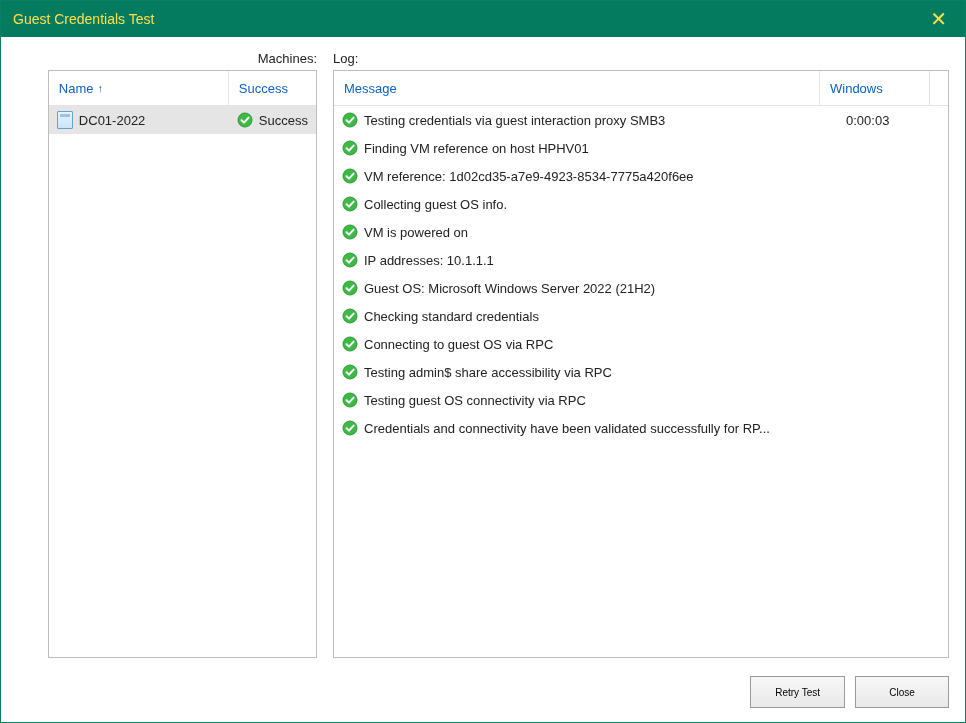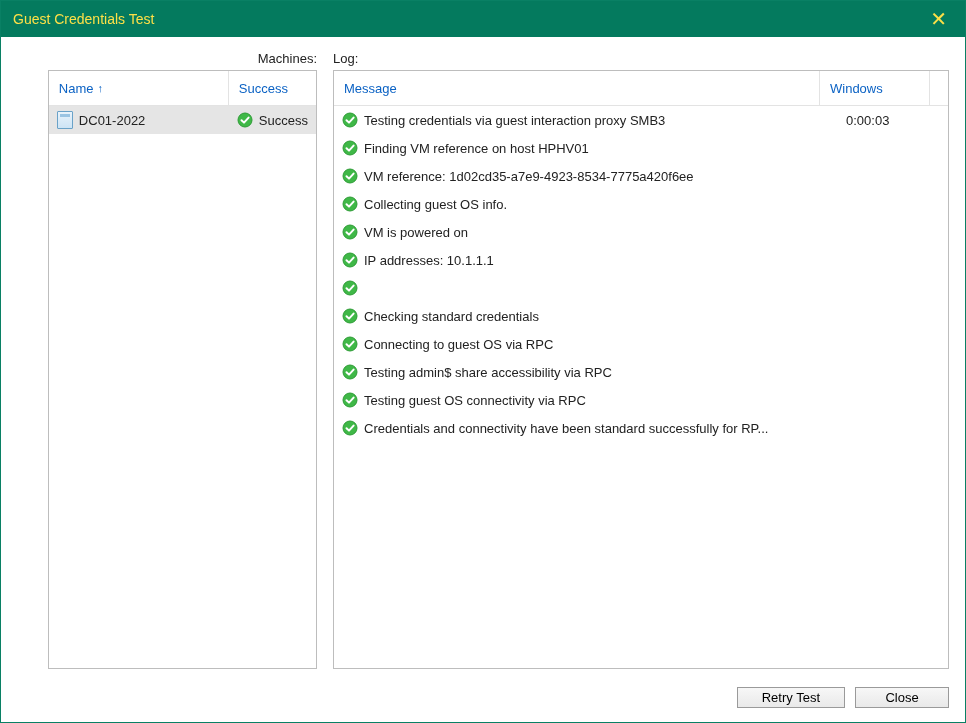--- a/index.html
+++ b/index.html
@@ -159,24 +159,24 @@
   .success-icon svg { width: 16px; height: 16px; display: block; }
 
   .footer {
     display: flex;
     justify-content: flex-end;
     gap: 10px;
     padding: 10px 16px 14px 16px;
   }
   .btn {
     min-width: 94px;
-    height: 21px;
+    height: 32px;
     border: 1px solid #9a9a9a;
     background: linear-gradient(#f7f7f7, #e9e9e9);
-    font-size: 13px;
+    font-size: 10px;
     cursor: pointer;
     padding: 0 24px;
   }
 </style>
 </head>
 <body>
 
 <div class="window">
 
   <div class="titlebar">
@@ -317,20 +317,21 @@
               </div>
             </div>
             <div class="row">
               <div class="cell msg">
                 <span class="icon success-icon">
                   <svg viewBox="0 0 16 16">
                     <circle cx="8" cy="8" r="7" fill="#3fb847" stroke="#2e9c36" stroke-width="1"></circle>
                     <path d="M4.5 8.2 L7 10.6 L11.6 5.6" fill="none" stroke="#fff" stroke-width="2" stroke-linecap="round" stroke-linejoin="round"></path>
                   </svg>
                 </span>
+                <span style="overflow: hidden; text-overflow: ellipsis;">Guest OS: Microsoft Windows Server 2022 (21H2)</span>
               </div>
               <div class="cell dur">
                 <span></span>
               </div>
             </div>
             <div class="row">
               <div class="cell msg">
                 <span class="icon success-icon">
                   <svg viewBox="0 0 16 16">
                     <circle cx="8" cy="8" r="7" fill="#3fb847" stroke="#2e9c36" stroke-width="1"></circle>
@@ -386,21 +387,21 @@
               </div>
             </div>
             <div class="row">
               <div class="cell msg">
                 <span class="icon success-icon">
                   <svg viewBox="0 0 16 16">
                     <circle cx="8" cy="8" r="7" fill="#3fb847" stroke="#2e9c36" stroke-width="1"></circle>
                     <path d="M4.5 8.2 L7 10.6 L11.6 5.6" fill="none" stroke="#fff" stroke-width="2" stroke-linecap="round" stroke-linejoin="round"></path>
                   </svg>
                 </span>
-                <span style="overflow: hidden; text-overflow: ellipsis;">Credentials and connectivity have been standard successfully for RP...</span>
+                <span style="overflow: hidden; text-overflow: ellipsis;">Credentials and connectivity have been validated successfully for RP...</span>
               </div>
               <div class="cell dur">
                 <span></span>
               </div>
             </div>
           </div>
       </div>
     </div>
 
   </div>

